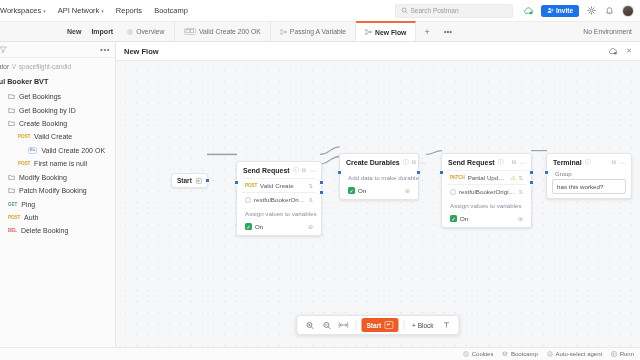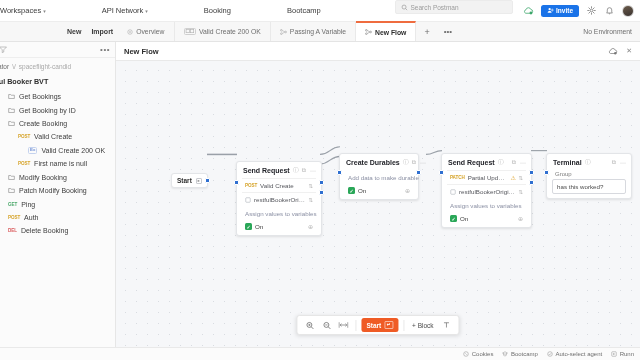--- a/index.html
+++ b/index.html
@@ -11,26 +11,26 @@
     background: #fff;
     overflow: hidden;
   }
   #app { width: 640px; height: 360px; display: flex; flex-direction: column; position: relative; }
 
   
   .topbar {
     height: 22px; min-height: 22px;
     background: #ffffff;
     border-bottom: 1px solid #ededed;
-    display: flex; 
+    display: flex; align-items: center;
     padding: 0 6px;
   }
   .tb-item {
     display: flex; align-items: center; gap: 2px;
-    padding: 2px 6px; font-size: 7.5px; color: #3c3c3c; white-space: nowrap; margin-left: 44px;
+    padding: 2px 6px; font-size: 7.5px; color: #3c3c3c; white-space: nowrap;
   }
   .tb-item.first { margin-left: -12px; }
   .caret { font-size: 5px; color: #8a8a8a; position: relative; top: 0.5px; }
   .tb-spacer { flex: 1; }
   .searchbox {
     width: 118px; height: 14px; background: #f2f2f2;
     border: 1px solid #ebebeb; border-radius: 2px;
     display: flex; align-items: center; gap: 3px; padding: 0 5px;
     font-size: 6.5px; color: #9b9b9b;
   }
@@ -252,21 +252,21 @@
   <div class="topbar">
     <div class="tb-item first">
       <span>Workspaces</span>
       <span class="caret">▾</span>
     </div>
     <div class="tb-item">
       <span>API Network</span>
       <span class="caret">▾</span>
     </div>
     <div class="tb-item">
-      <span>Booking</span>
+      <span>Reports</span>
     </div>
     <div class="tb-item">
       <span>Bootcamp</span>
     </div>
 
     <div class="tb-spacer"></div>
 
     <div class="searchbox">
       <svg width="7" height="7" viewBox="0 0 16 16">
         <circle cx="7" cy="7" r="4.6" fill="none" stroke="#9b9b9b" stroke-width="1.6"></circle>

